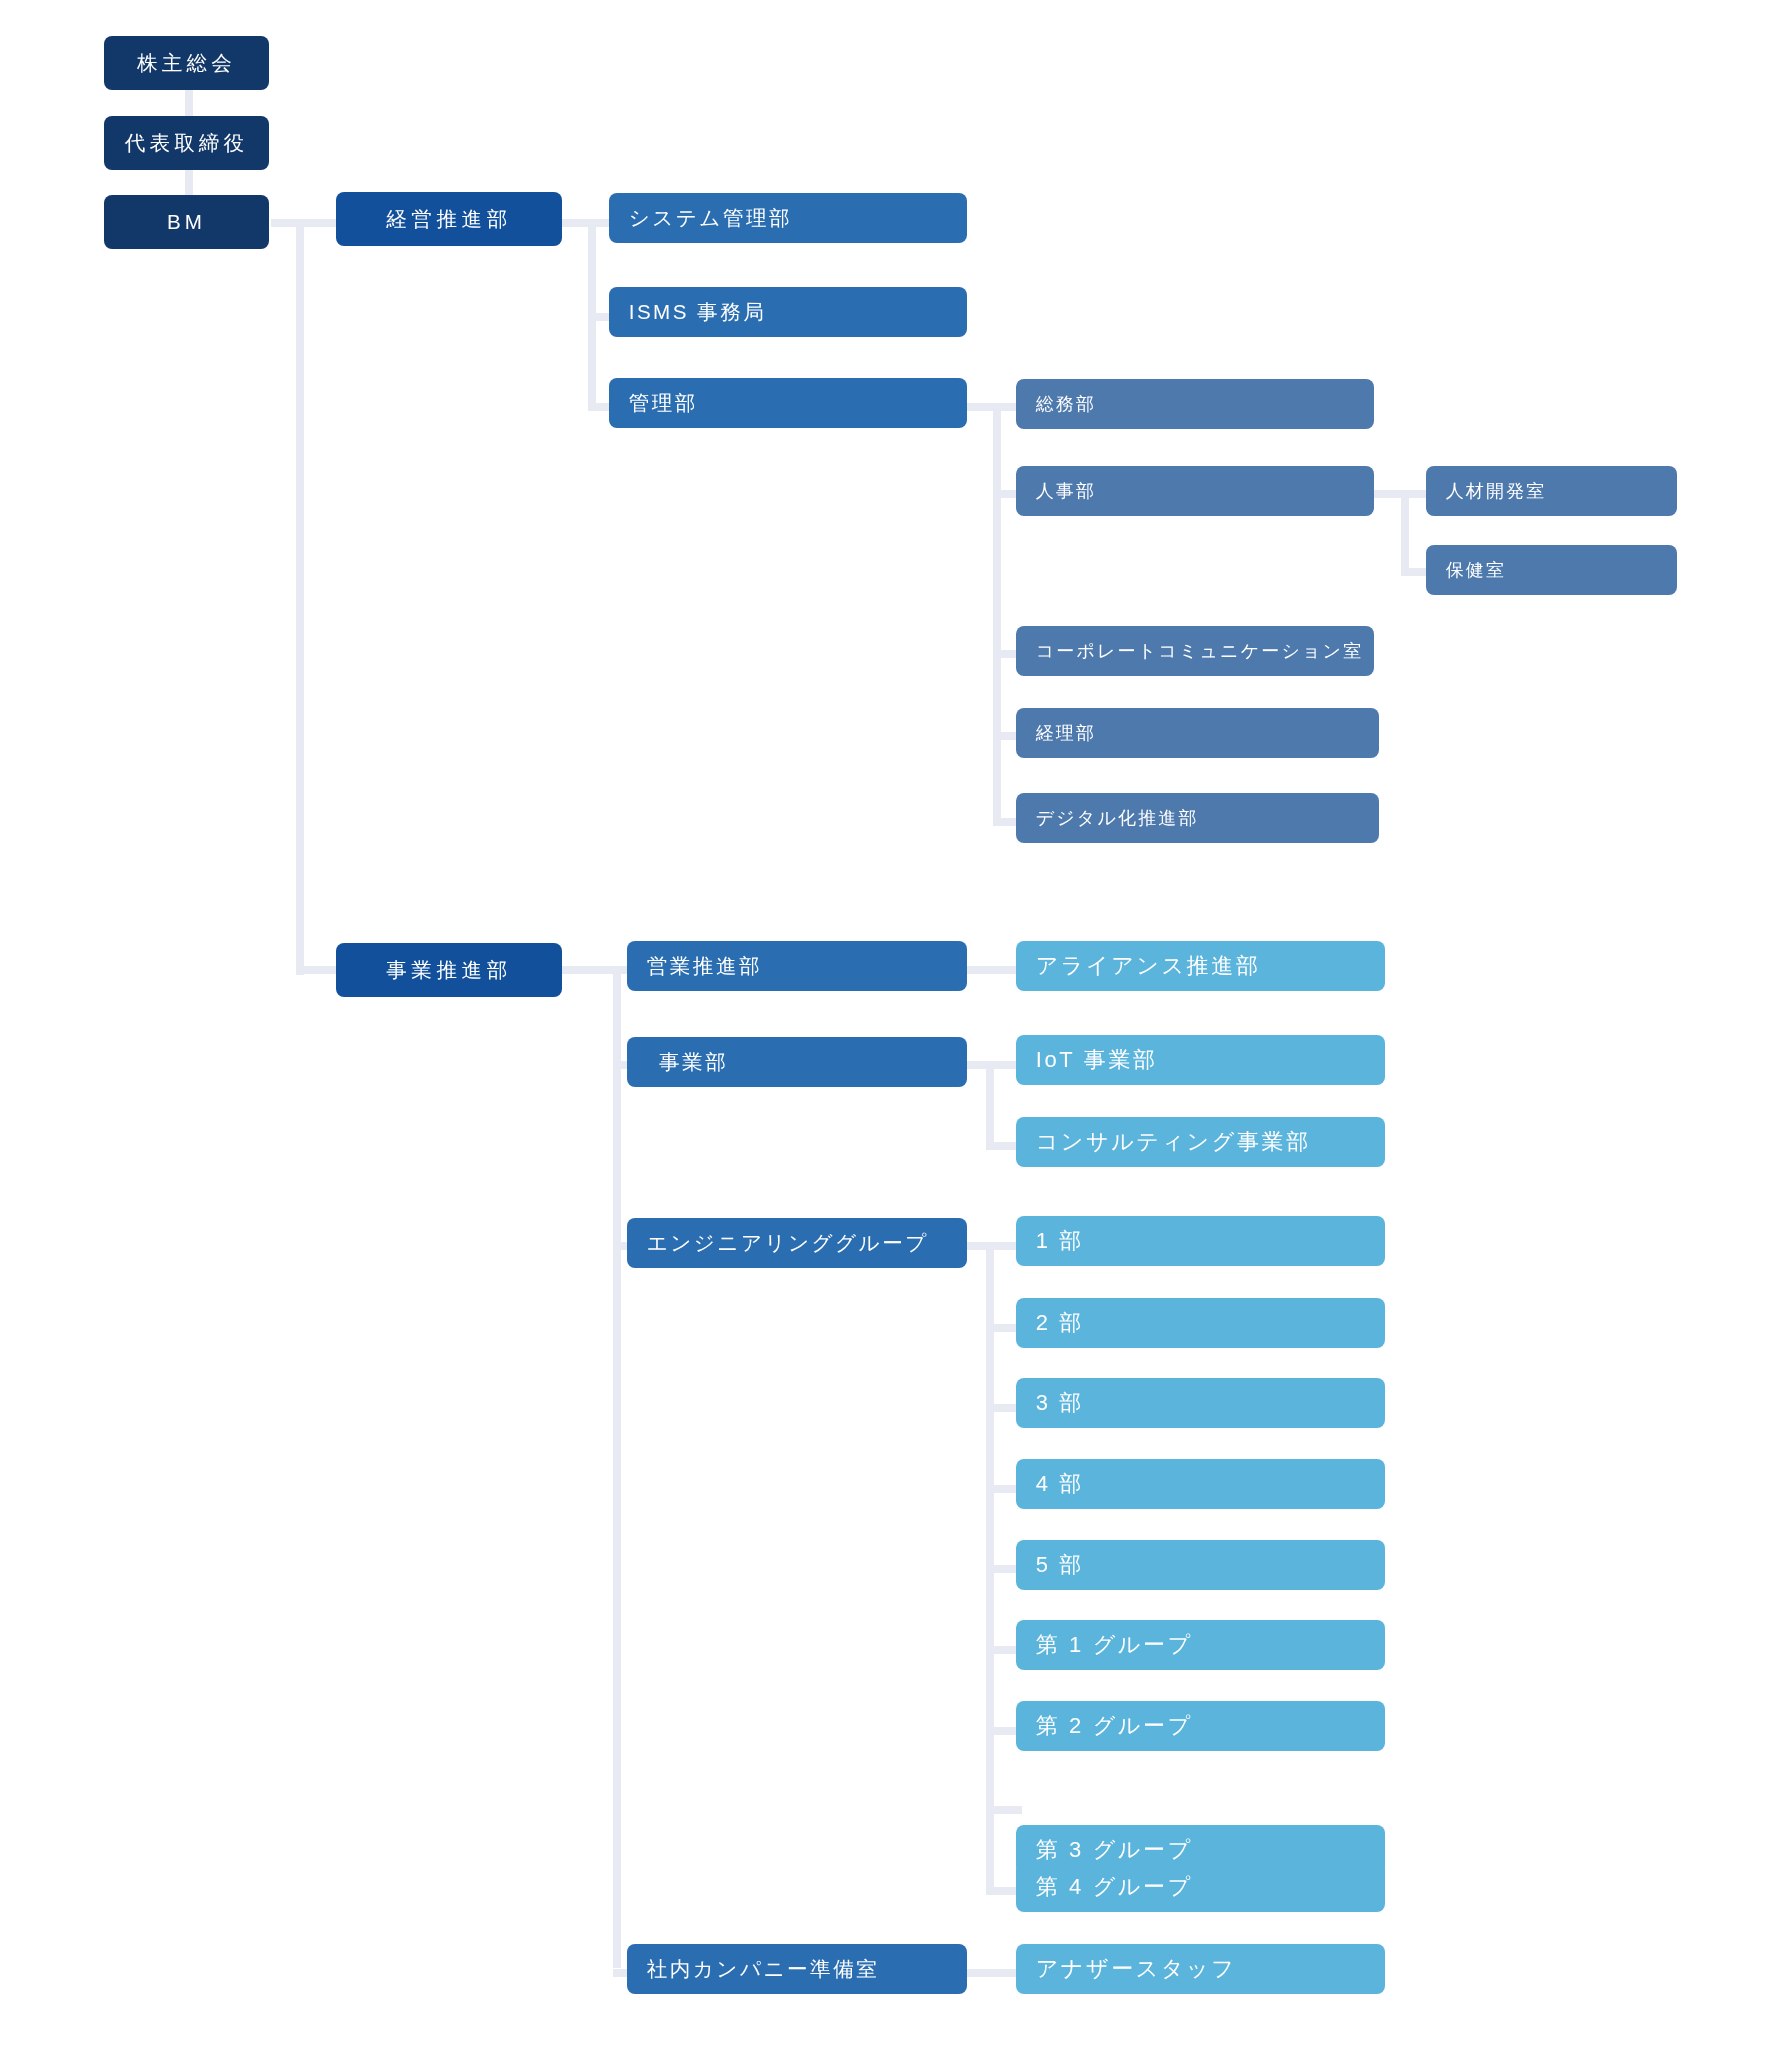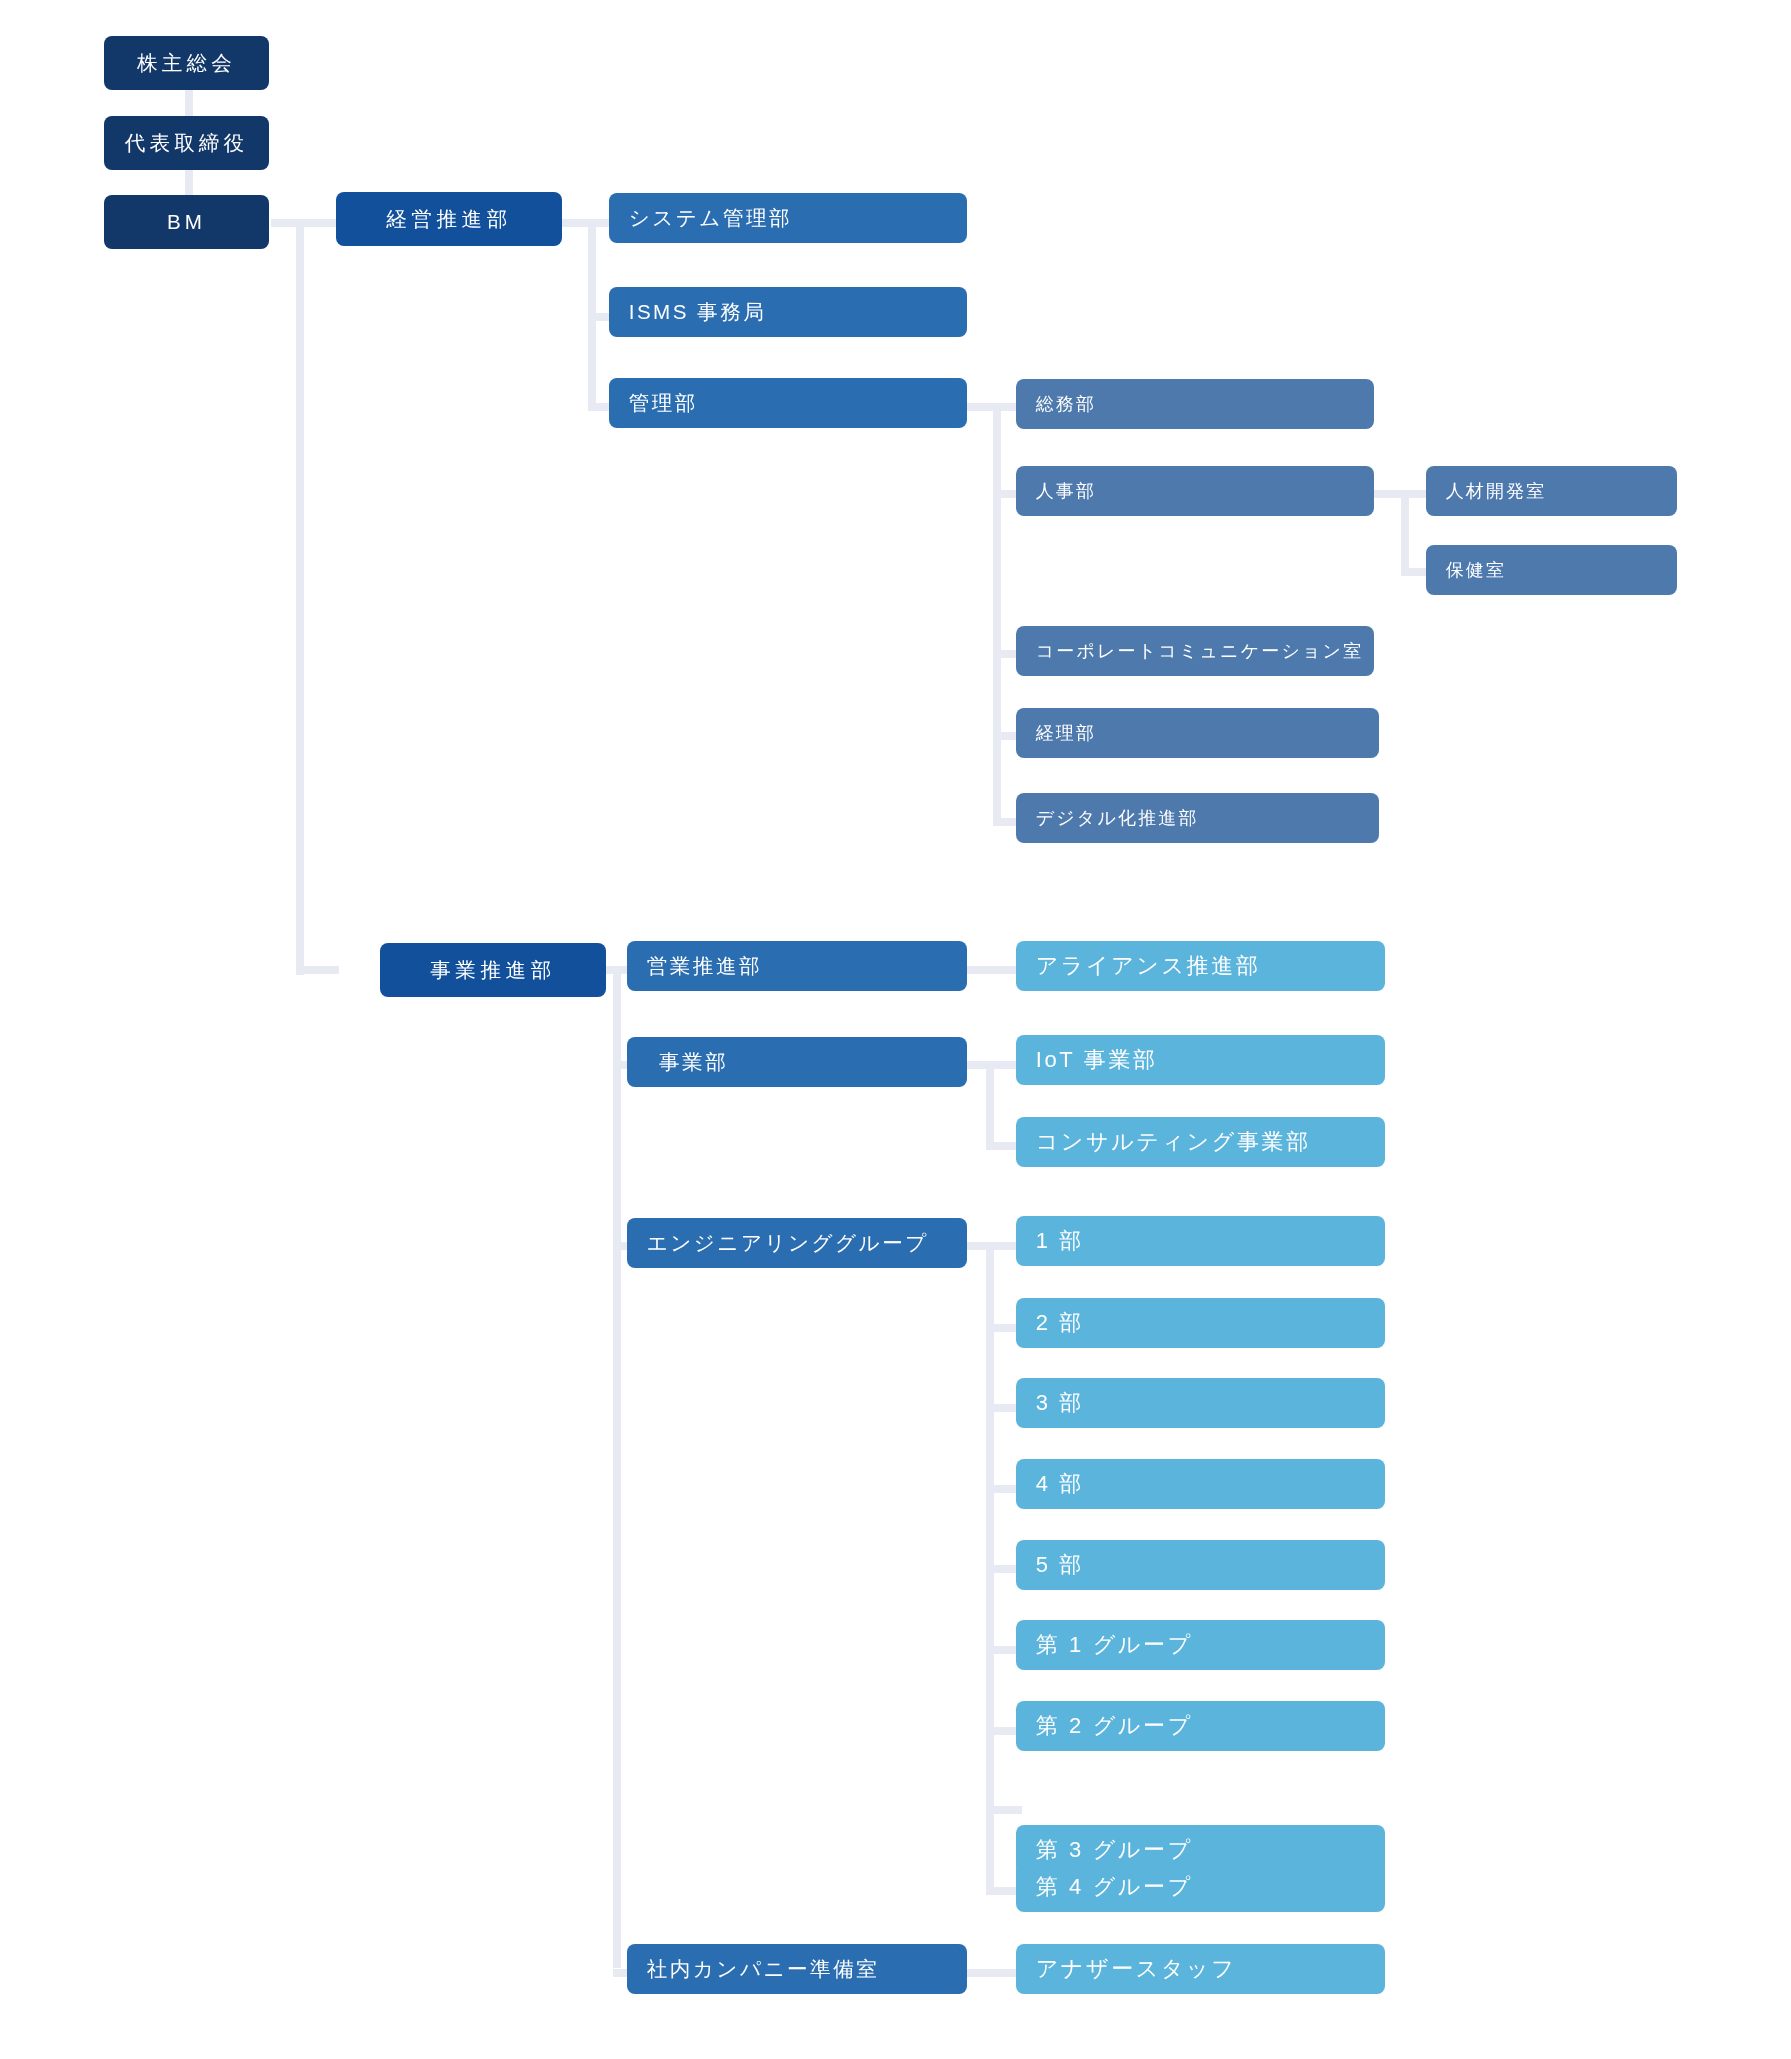--- a/index.html
+++ b/index.html
@@ -144,21 +144,21 @@
     <span>デジタル化推進部</span>
   </div>
 
   <div class="node lv4" style="left: 1426px; top: 466px; width: 251px; height: 50px; background: rgb(78, 121, 173);">
     <span>人材開発室</span>
   </div>
   <div class="node lv4" style="left: 1426px; top: 545px; width: 251px; height: 50px; background: rgb(78, 121, 173);">
     <span>保健室</span>
   </div>
 
-  <div class="node lv1" style="left: 336px; top: 943px; width: 226px; height: 54px; background: rgb(18, 80, 155); margin-left: 44px;">
+  <div class="node lv1" style="left: 336px; top: 943px; width: 226px; height: 54px; background: rgb(18, 80, 155);">
     <span>事業推進部</span>
   </div>
 
   <div class="node lv2" style="left: 627px; top: 941px; width: 340px; height: 50px; background: rgb(42, 109, 176);">
     <span>営業推進部</span>
   </div>
   <div class="node lv2" style="left: 627px; top: 1037px; width: 340px; height: 50px; background: rgb(42, 109, 176); padding-left: 32px;">
     <span>事業部</span>
   </div>
   <div class="node lv2" style="left: 627px; top: 1944px; width: 340px; height: 50px; background: rgb(42, 109, 176);">

